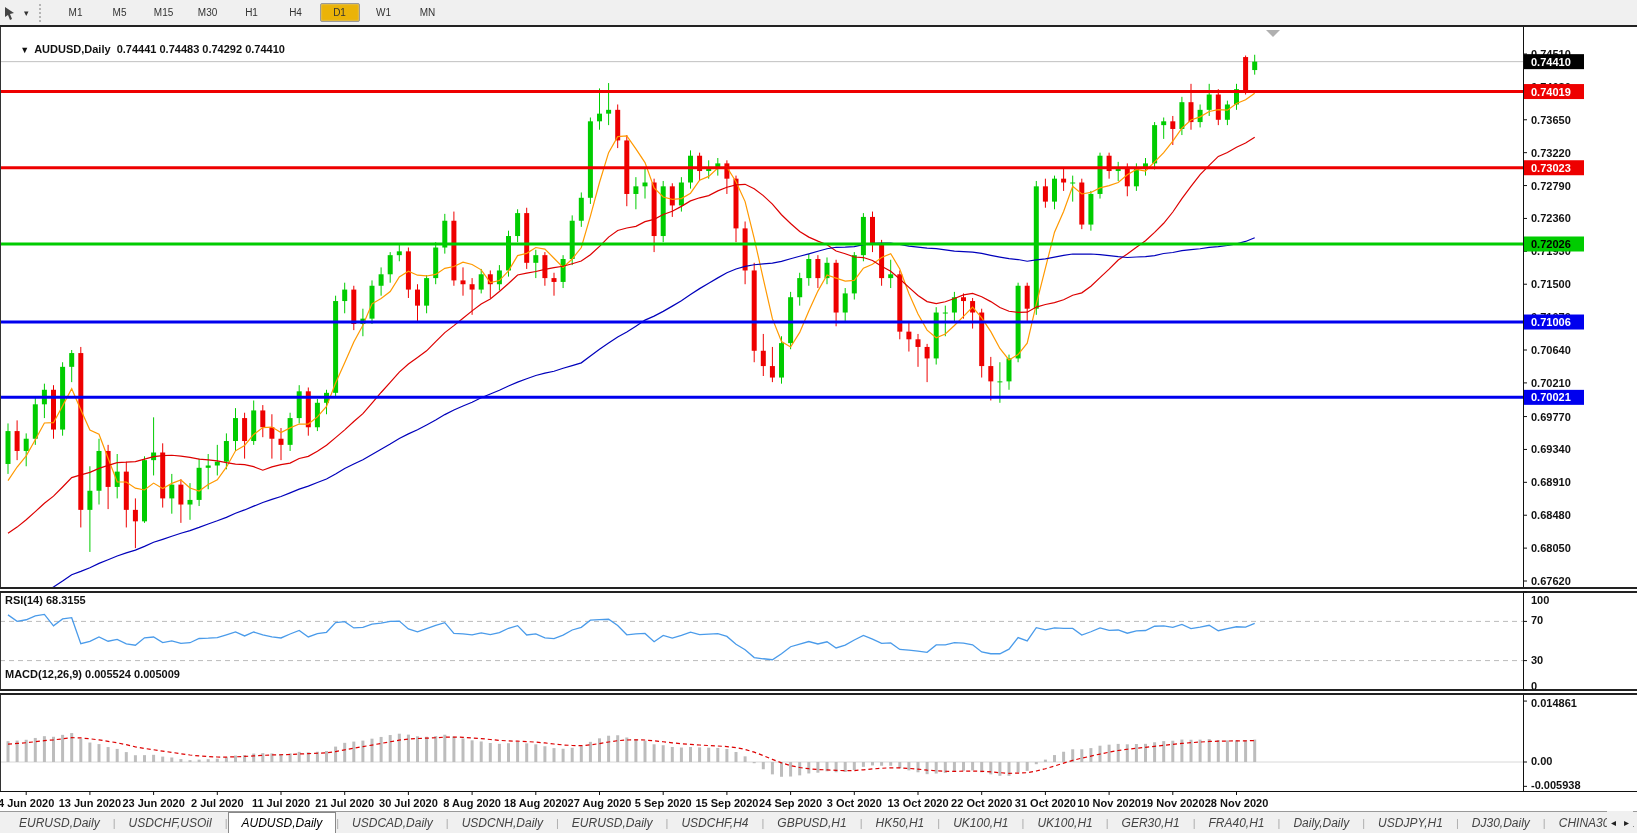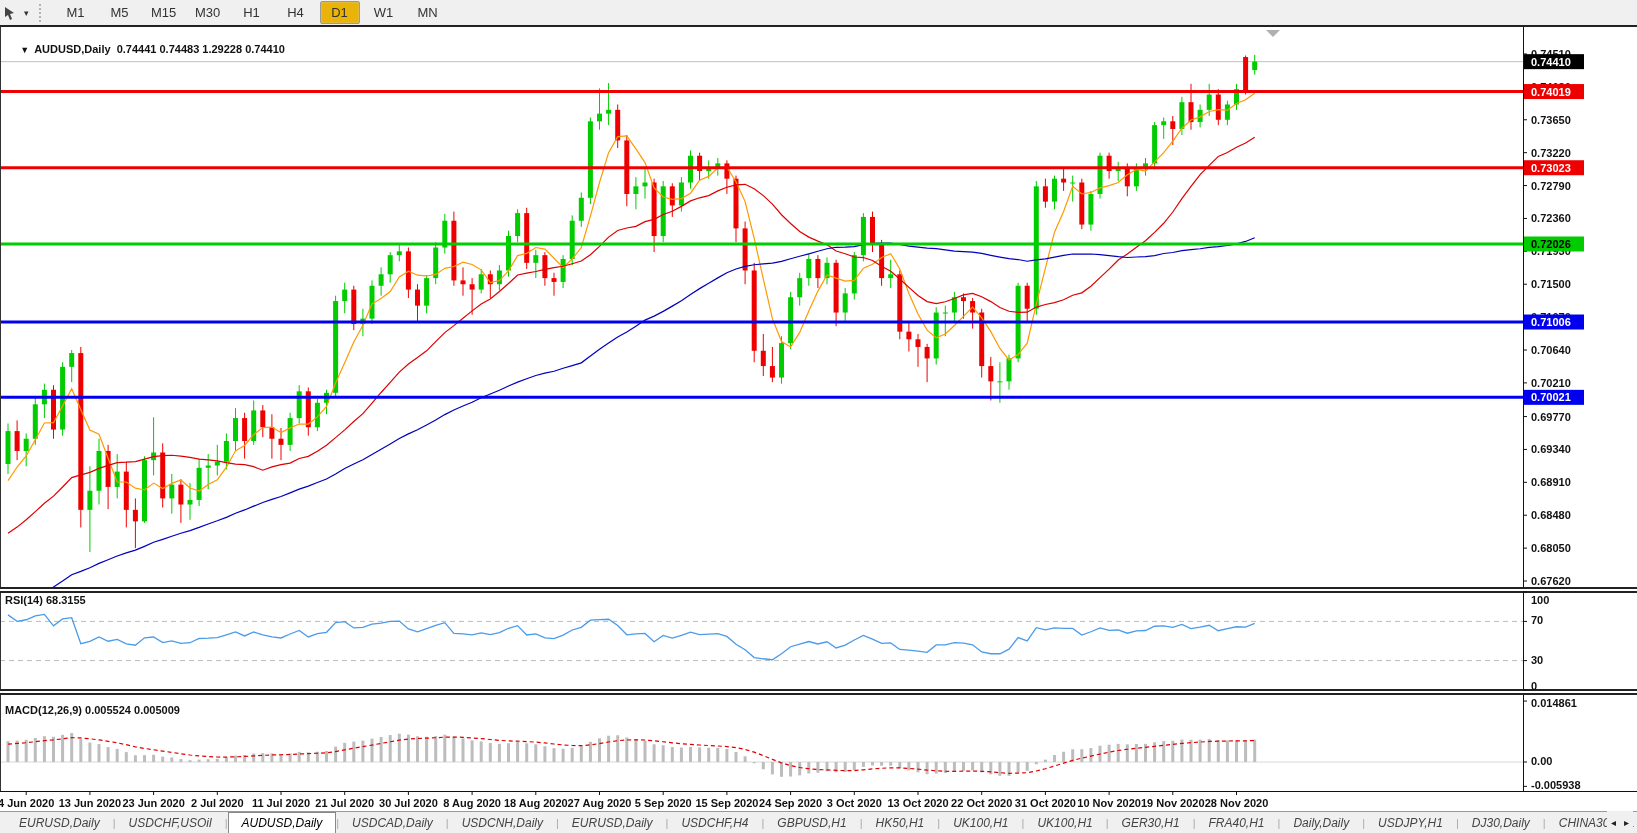--- a/index.html
+++ b/index.html
@@ -4,29 +4,29 @@
 <style>
   html,body{margin:0;padding:0;background:#f0f0f0;}
   #app{position:relative;width:1637px;height:833px;background:#ffffff;
        font-family:"Liberation Sans",sans-serif;overflow:hidden;}
   
   #toolbar{position:absolute;left:0;top:0;width:1637px;height:27px;background:#f0f0f0;
            border-bottom:2px solid #222;display:flex;align-items:center;box-sizing:border-box;}
   .tool-icon{width:18px;height:18px;margin-left:2px;display:flex;align-items:center;justify-content:center;}
   .dd-arrow{font-size:9px;color:#333;padding:2px 4px;cursor:default;}
   .tb-sep{width:5px;height:18px;margin:0 8px 0 6px;border-left:2px dotted #b5b5b5;}
-  .tf-btn{min-width:26px;text-align:center;padding:3px 6px;margin:0 2px;font-size:13px;color:#333;
+  .tf-btn{min-width:26px;text-align:center;padding:3px 6px;margin:0 2px;font-size:10px;color:#333;
           border:1px solid transparent;border-radius:2px;}
   .tf-btn.active{background:#eab308;border:1px solid #9a9a9a;box-shadow:inset 0 0 2px #ccc;}
   
   .ov{position:absolute;z-index:5;font-size:11px;font-weight:700;color:#111;white-space:pre;}
   #chart-title{left:8px;top:31px;}
   #chart-title .tri{font-size:9px;margin-right:5px;}
   #rsi-label{left:5px;top:594px;}
-  #macd-label{left:5px;top:704px;}
+  #macd-label{left:5px;top:668px;}
   svg{position:absolute;left:0;top:0;z-index:1;}
   
   #tabbar{position:absolute;left:0;top:811px;width:1637px;height:22px;background:#f0f0f0;
           border-top:1px solid #999;display:flex;align-items:stretch;font-size:12px;color:#444;
           box-sizing:border-box;padding-left:6px;}
   .tab{display:flex;align-items:center;padding:0 13px;white-space:nowrap;font-style:italic;}
   .tab.active{background:#ffffff;border:1px solid #888;border-bottom:none;color:#000;margin-top:0px;}
   .tab-sep{display:flex;align-items:center;color:#aaa;font-size:11px;}
   #tab-scroll{position:absolute;right:4px;top:811px;height:22px;display:flex;align-items:center;
               gap:8px;font-size:10px;color:#222;z-index:6;background:#f0f0f0;padding:0 4px;}
@@ -616,21 +616,21 @@
         <line x1="1109.1" y1="791" x2="1109.1" y2="795" stroke="#111"></line>
         <text x="1109.1" y="807">10 Nov 2020</text>
         <line x1="1172.8" y1="791" x2="1172.8" y2="795" stroke="#111"></line>
         <text x="1172.8" y="807">19 Nov 2020</text>
         <line x1="1236.5" y1="791" x2="1236.5" y2="795" stroke="#111"></line>
         <text x="1236.5" y="807">28 Nov 2020</text>
       </g>
     </svg>
 
   <div class="ov" id="chart-title">
-    <span class="tri">▼</span><span>AUDUSD,Daily</span>&nbsp;&nbsp;<span>0.74441 0.74483 1.29228 0.74410</span>
+    <span class="tri">▼</span><span>AUDUSD,Daily</span>&nbsp;&nbsp;<span>0.74441 0.74483 0.74292 0.74410</span>
   </div>
   <div class="ov" id="rsi-label">RSI(14) 68.3155</div>
   <div class="ov" id="macd-label">MACD(12,26,9) 0.005524 0.005009</div>
 
   <div id="tabbar">
       <div class="tab">EURUSD,Daily</div>
       <div class="tab-sep">|</div>
       <div class="tab">USDCHF,USOil</div>
       <div class="tab-sep">|</div>
       <div class="tab active">AUDUSD,Daily</div>

